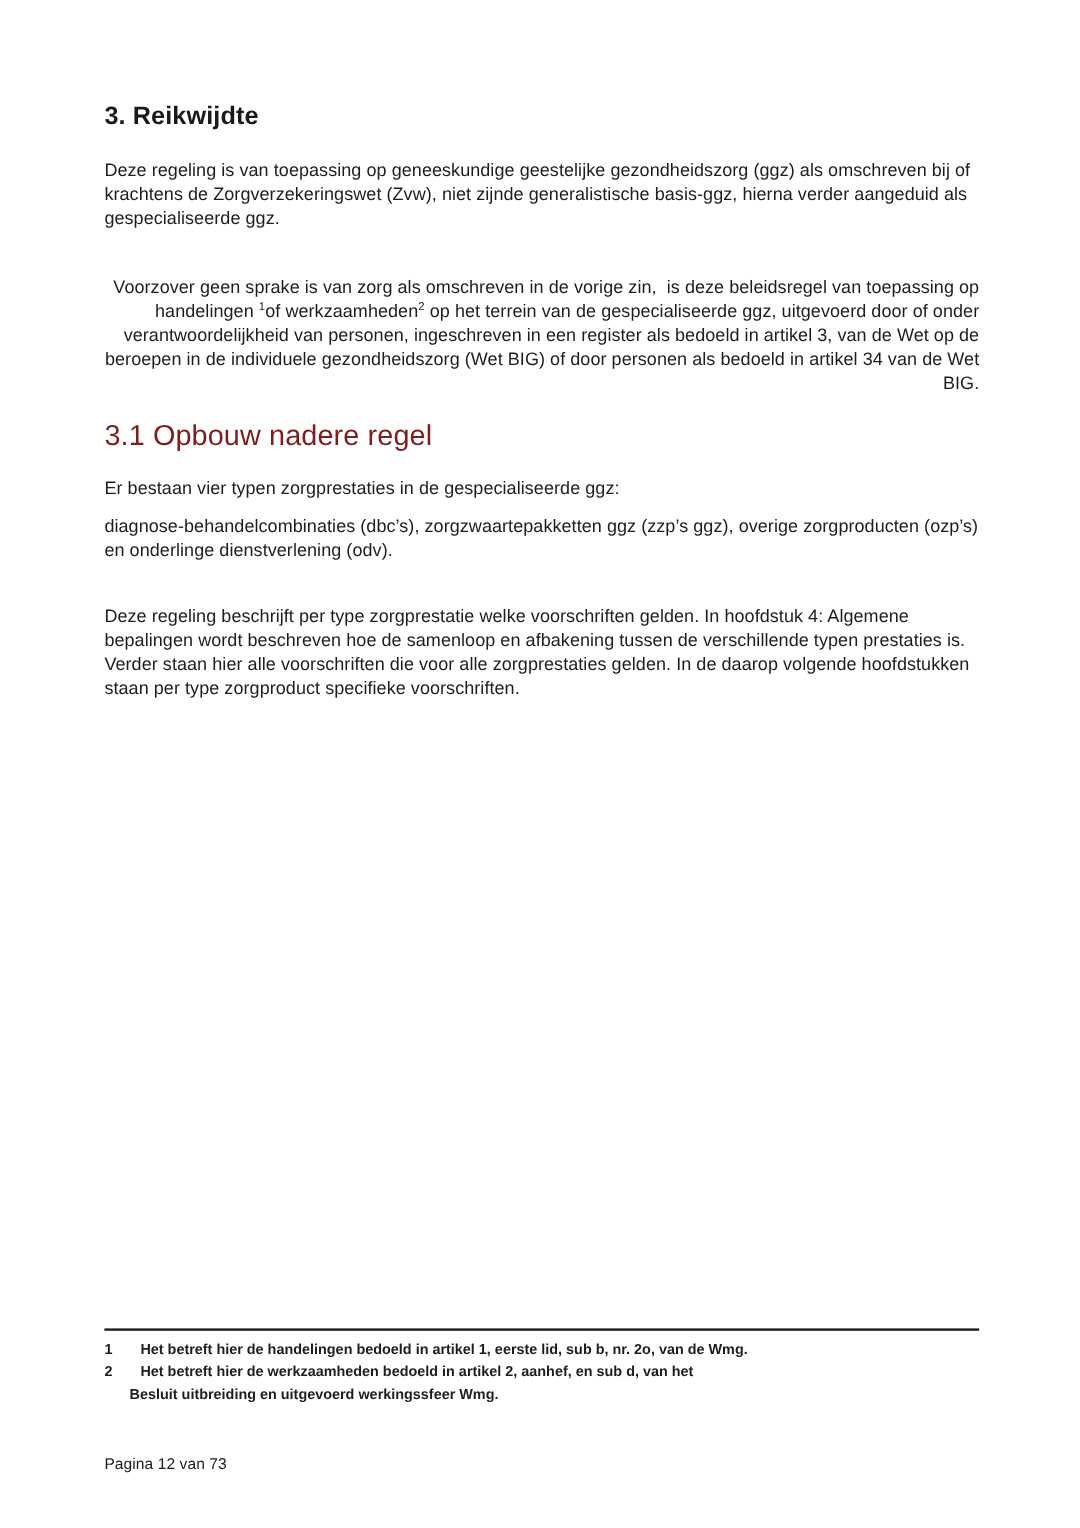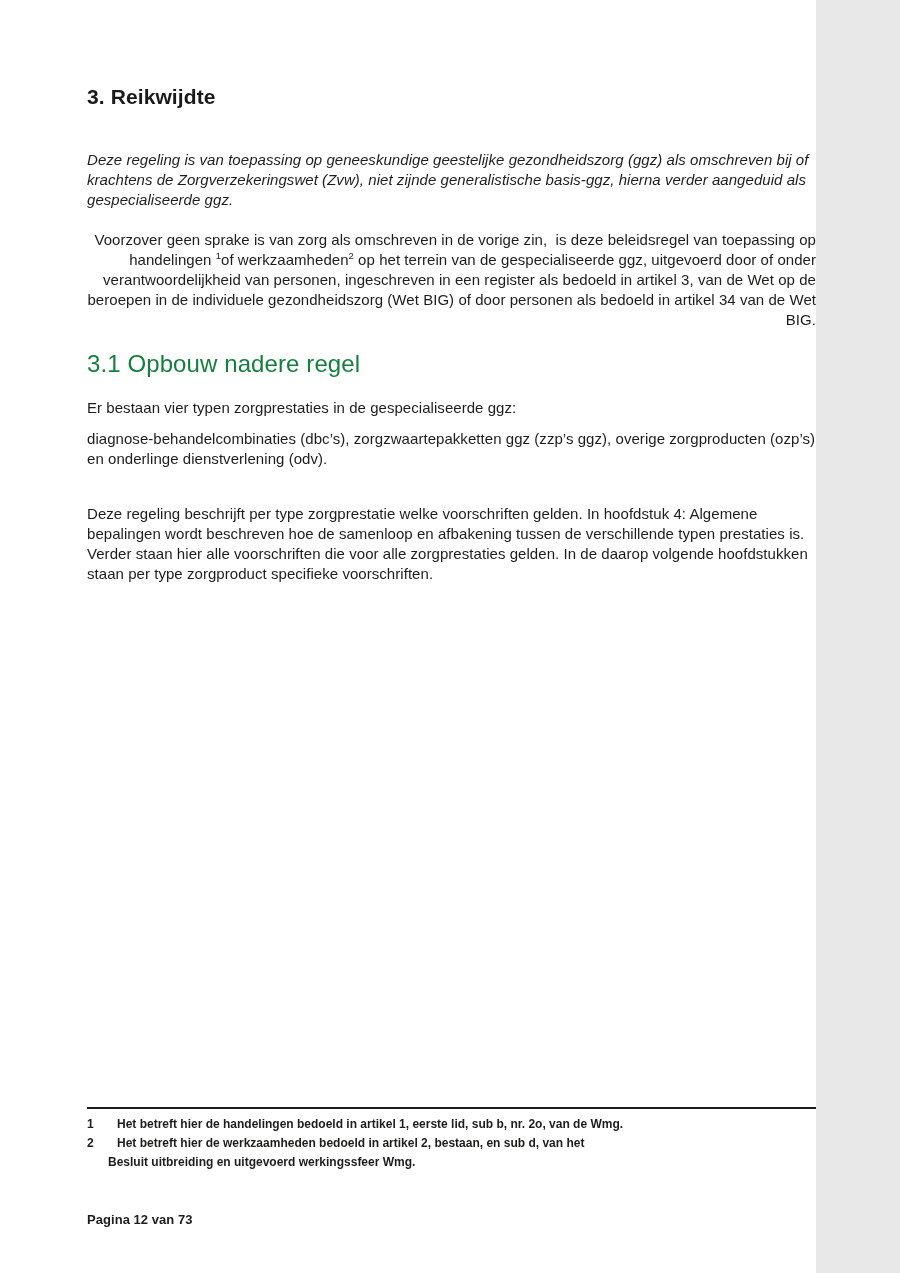--- a/index.html
+++ b/index.html
@@ -2,21 +2,21 @@
 <html><head>
 <meta charset="utf-8">
 <style>
   html, body {
     margin: 0;
     padding: 0;
     background: #e8e8e8;
   }
   .page {
     position: relative;
-    width: 816px;
+    width: 900px;
     height: 1273px;
     background: #ffffff;
     font-family: "Liberation Sans", sans-serif;
     color: #1d1d1b;
     overflow: hidden;
   }
   .block {
     position: absolute;
     left: 87px;
     width: 729px;
@@ -34,31 +34,31 @@
   }
   h2.subsec-heading {
     position: absolute;
     left: 87px;
     top: 349px;
     margin: 0;
     font-size: 24px;
     line-height: 30px;
     font-weight: 400;
     letter-spacing: 0.1px;
-    color: #15803d;
+    color: #7f1d1d;
   }
   p.para {
     margin: 0;
     font-size: 15px;
     line-height: 20px;
     font-weight: 400;
     white-space: pre-wrap;
     letter-spacing: 0.05px;
   }
-  .p1 { top: 150px; font-style: italic; }
+  .p1 { top: 133px; }
   .p2 { top: 230px; line-height: 21.5px; text-align: right; }
   .p3 { top: 398px; }
   .p4 { top: 429px; }
   .p5 { top: 504px; }
   .p2 sup {
     font-size: 9.5px;
     line-height: 0;
     position: relative;
     top: -6px;
     vertical-align: baseline;
@@ -97,21 +97,21 @@
     margin-left: -9px;
   }
   .footer {
     position: absolute;
     left: 87px;
     top: 1212px;
     width: 729px;
     display: flex;
     justify-content: space-between;
     font-size: 13px;
-    font-weight: 700;
+    font-weight: 400;
     letter-spacing: 0.05px;
   }
 </style>
 </head>
 <body>
 
 <div class="page">
 
   <h1 class="sec-heading">3. Reikwijdte</h1>
 
@@ -130,21 +130,21 @@
   <div class="fn-rule"></div>
 
   <div class="footnotes">
     <div class="fn-row">
       <span class="fn-marker">1</span>
       <span class="fn-text">Het betreft hier de handelingen bedoeld in artikel 1, eerste lid, sub b, nr. 2o, van de Wmg.</span>
     </div>
     <div class="fn-row">
       <span class="fn-marker">2</span>
       <span class="fn-text">
-        <span class="fn-line">Het betreft hier de werkzaamheden bedoeld in artikel 2, bestaan, en sub d, van het</span>
+        <span class="fn-line">Het betreft hier de werkzaamheden bedoeld in artikel 2, aanhef, en sub d, van het</span>
         <span class="fn-line cont">Besluit uitbreiding en uitgevoerd werkingssfeer Wmg.</span>
       </span>
     </div>
   </div>
 
   <div class="footer">
     <span>Pagina 12 van 73</span>
   </div>
 
 </div>

